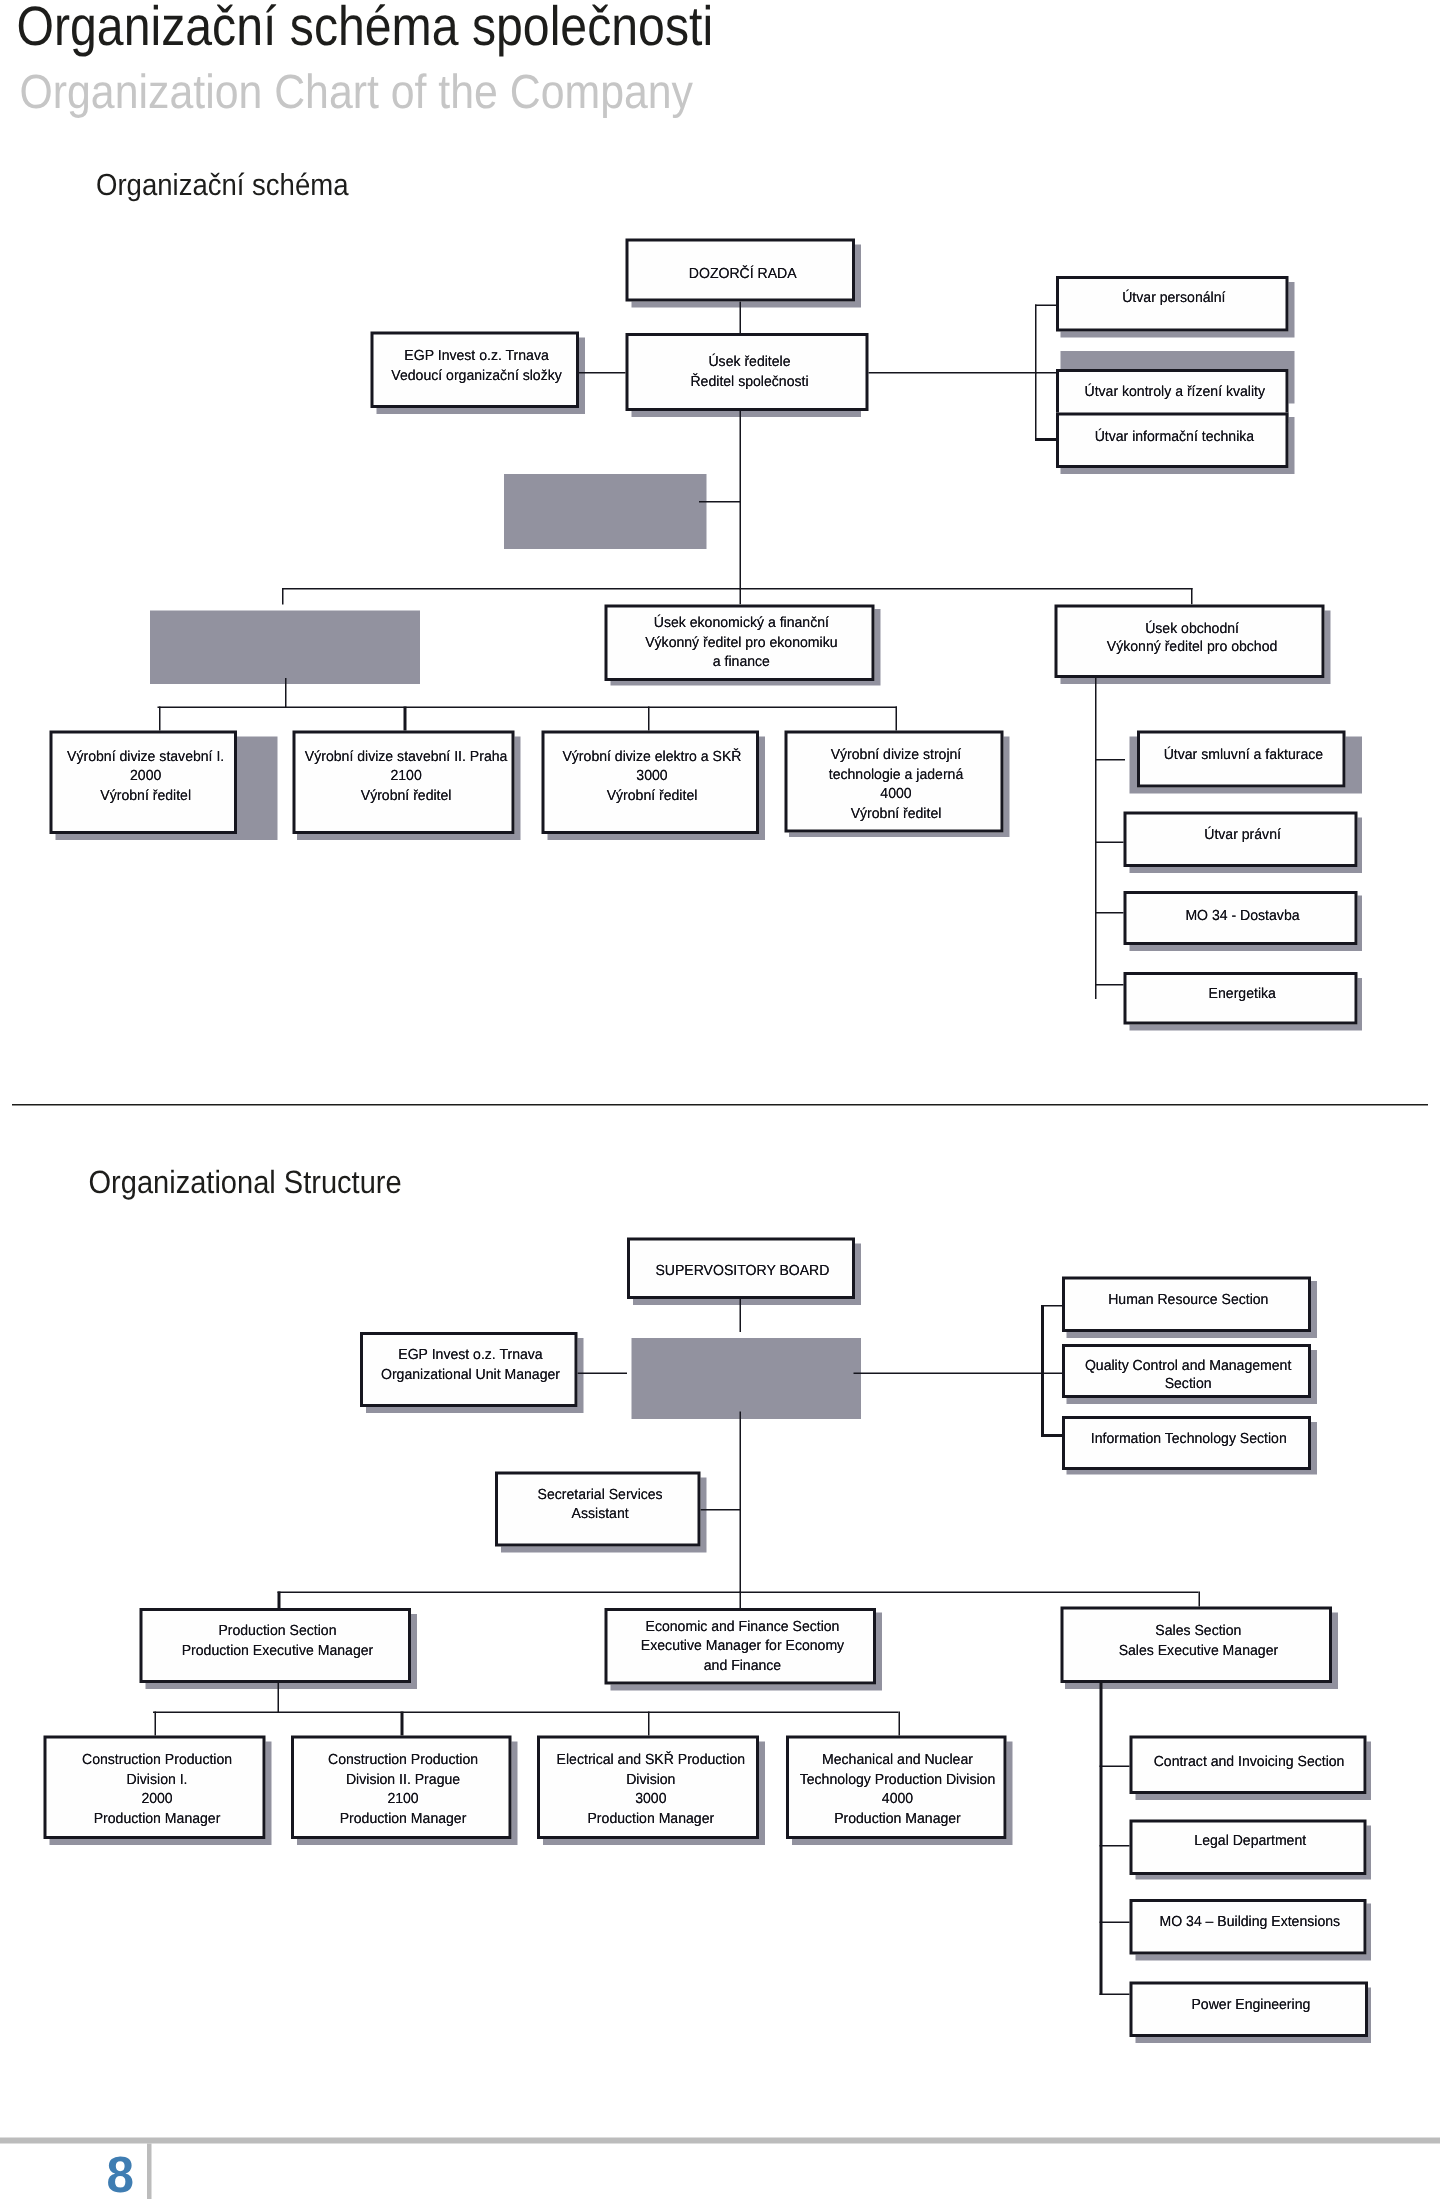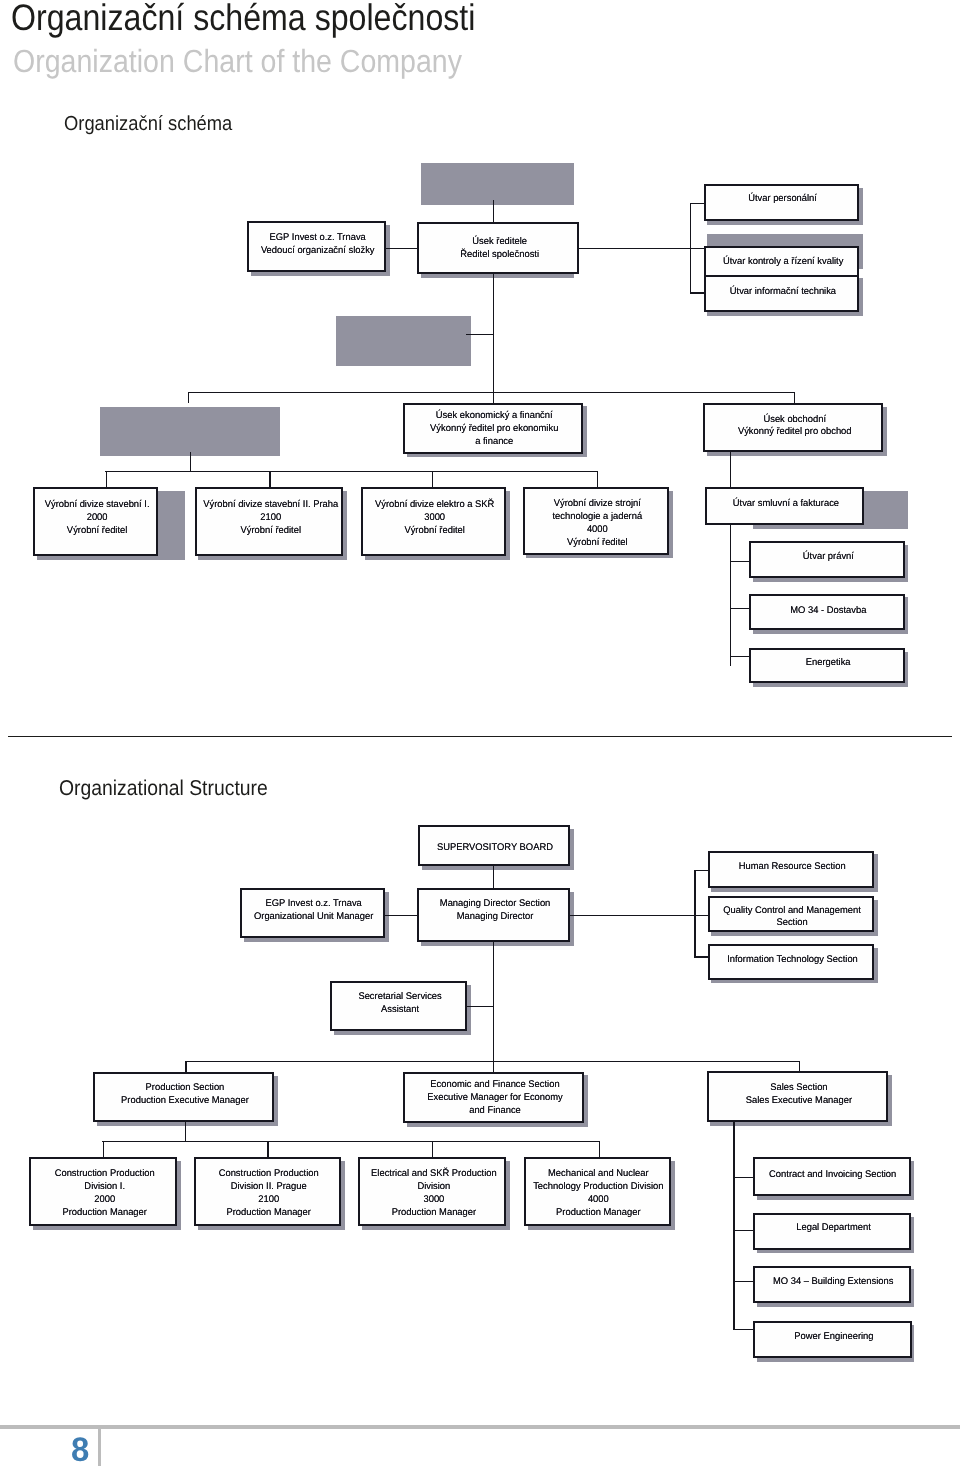--- a/index.html
+++ b/index.html
@@ -72,20 +72,25 @@
     <div class="shadow" style="left:406.6px;top:406.4px;width:180.3px;height:51.1px"></div>
     <div class="shadow" style="left:707.2px;top:406.5px;width:179.4px;height:49.8px"></div>
     <div class="shadow" style="left:37.0px;top:491.0px;width:148.2px;height:69.1px"></div>
     <div class="shadow" style="left:198.4px;top:491.0px;width:148.9px;height:69.1px"></div>
     <div class="shadow" style="left:365.1px;top:491.0px;width:144.8px;height:69.1px"></div>
     <div class="shadow" style="left:526.4px;top:490.8px;width:146.7px;height:67.7px"></div>
     <div class="shadow" style="left:753.1px;top:490.8px;width:155.4px;height:38.5px"></div>
     <div class="shadow" style="left:753.1px;top:544.9px;width:155.4px;height:36.9px"></div>
     <div class="shadow" style="left:753.1px;top:597.4px;width:155.4px;height:36.9px"></div>
     <div class="shadow" style="left:753.1px;top:651.6px;width:155.4px;height:35.4px"></div>
+    <div class="node" style="left:417.1px;top:158.6px;width:152.9px;height:42.5px">
+        <div class="nt" style="top:3.5px">
+          <span class="nl">DOZORČÍ RADA</span>
+        </div>
+      </div>
     <div class="node" style="left:246.9px;top:221.0px;width:138.8px;height:51.1px">
         <div class="nt" style="top:-1.5px">
           <span class="nl">EGP Invest o.z. Trnava</span>
           <span class="nl">Vedoucí organizační složky</span>
         </div>
       </div>
     <div class="node" style="left:416.9px;top:222.0px;width:162px;height:52.4px">
         <div class="nt" style="top:1.0px">
           <span class="nl">Úsek ředitele</span>
           <span class="nl">Ředitel společnosti</span>
@@ -141,21 +146,21 @@
         </div>
       </div>
     <div class="node" style="left:522.5px;top:486.9px;width:146.7px;height:67.7px">
         <div class="nt" style="top:3.0px">
           <span class="nl">Výrobní divize strojní</span>
           <span class="nl">technologie a jaderná</span>
           <span class="nl">4000</span>
           <span class="nl">Výrobní ředitel</span>
         </div>
       </div>
-    <div class="node" style="left:705px;top:486.9px;width:159px;height:38.5px">
+    <div class="node" style="left:758px;top:486.9px;width:139px;height:38.5px">
         <div class="nt" style="top:-1.5px">
           <span class="nl">Útvar smluvní a fakturace</span>
         </div>
       </div>
     <div class="node" style="left:749.2px;top:541.0px;width:155.4px;height:36.9px">
         <div class="nt" style="top:-2.0px">
           <span class="nl">Útvar právní</span>
         </div>
       </div>
     <div class="node" style="left:749.2px;top:593.5px;width:155.4px;height:36.9px">
@@ -218,26 +223,20 @@
         <div class="nt" style="top:3.0px">
           <span class="nl">SUPERVOSITORY BOARD</span>
         </div>
       </div>
     <div class="node" style="left:239.9px;top:887.9px;width:145.5px;height:50.5px">
         <div class="nt" style="top:-2.0px">
           <span class="nl">EGP Invest o.z. Trnava</span>
           <span class="nl">Organizational Unit Manager</span>
         </div>
       </div>
-    <div class="node" style="left:416.7px;top:887.9px;width:153.7px;height:53.8px">
-        <div class="nt" style="top:-3.5px">
-          <span class="nl">Managing Director Section</span>
-          <span class="nl">Managing Director</span>
-        </div>
-      </div>
     <div class="node" style="left:707.5px;top:850.5px;width:166.9px;height:37.4px">
         <div class="nt" style="top:-1.5px">
           <span class="nl">Human Resource Section</span>
         </div>
       </div>
     <div class="node" style="left:707.5px;top:895.8px;width:166.9px;height:36.7px">
         <div class="nt" style="top:3.2px">
           <span class="nl">Quality Control and Management</span>
           <span class="nl">Section</span>
         </div>

